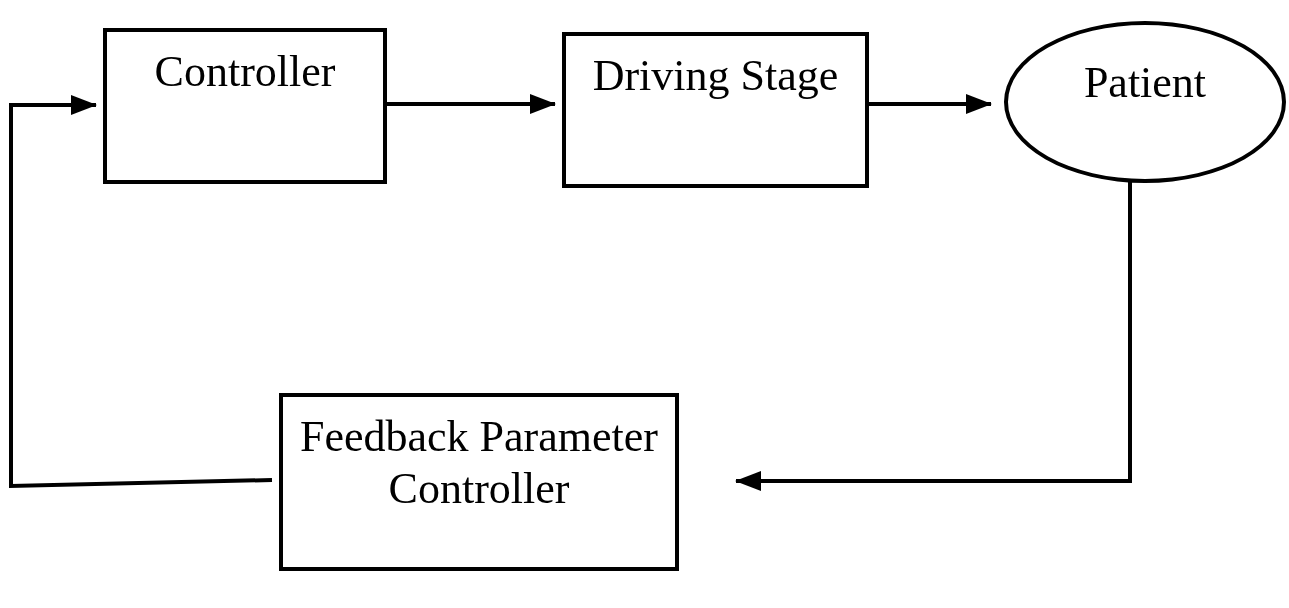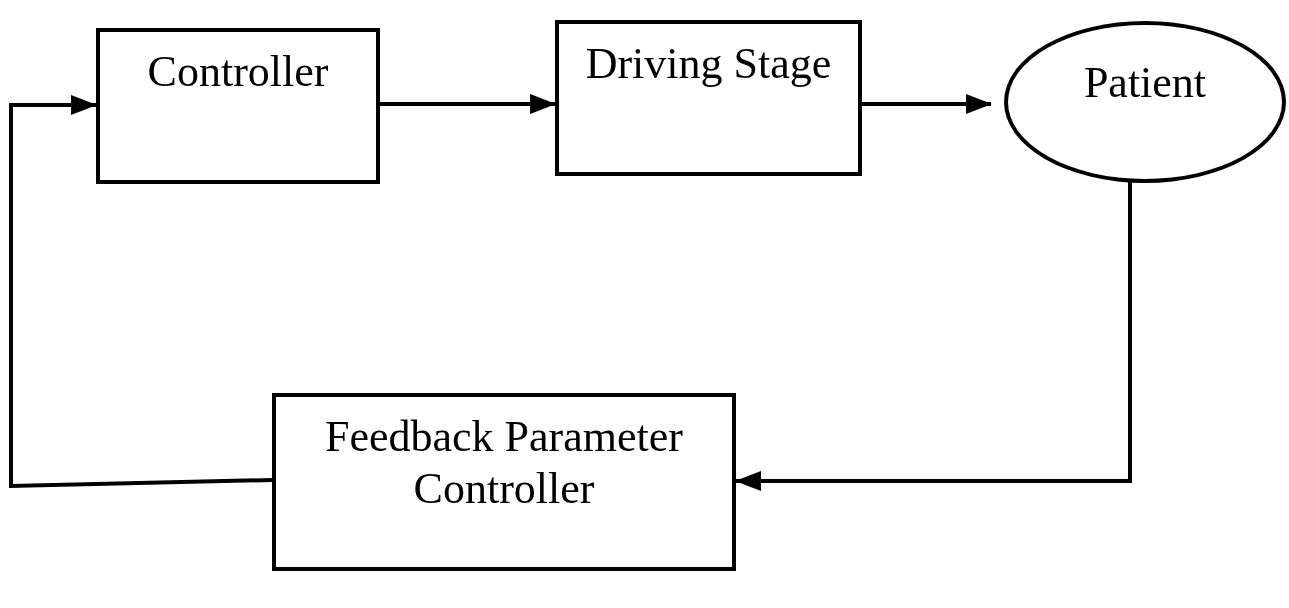--- a/index.html
+++ b/index.html
@@ -27,43 +27,44 @@
   .node {
     position: absolute;
     box-sizing: border-box;
     background: #ffffff;
     text-align: center;
     font-size: 44px;
     line-height: 49px;
   }
   .node-rect {
     border: 4px solid #000000;
+    margin-left: 7px;
   }
   .node-ellipse {
     border: 4px solid #000000;
     border-radius: 50%;
   }
   .node-controller {
     left: 96px; top: 28px;
     width: 284px; height: 156px;
     padding-top: 15px;
   }
   .node-driving-stage {
-    left: 555px; top: 20px;
+    left: 555px; top: 32px;
     width: 307px; height: 156px;
     padding-top: 15px;
   }
   .node-patient {
     left: 1004px; top: 21px;
     width: 282px; height: 162px;
     padding-top: 33px;
   }
   .node-feedback {
     left: 272px; top: 393px;
-    width: 464px; height: 178px;
+    width: 400px; height: 178px;
     padding-top: 14px;
     line-height: 52px;
   }
   .node-label {
     display: block;
     white-space: nowrap;
   }
 </style>
 </head>
 <body>

